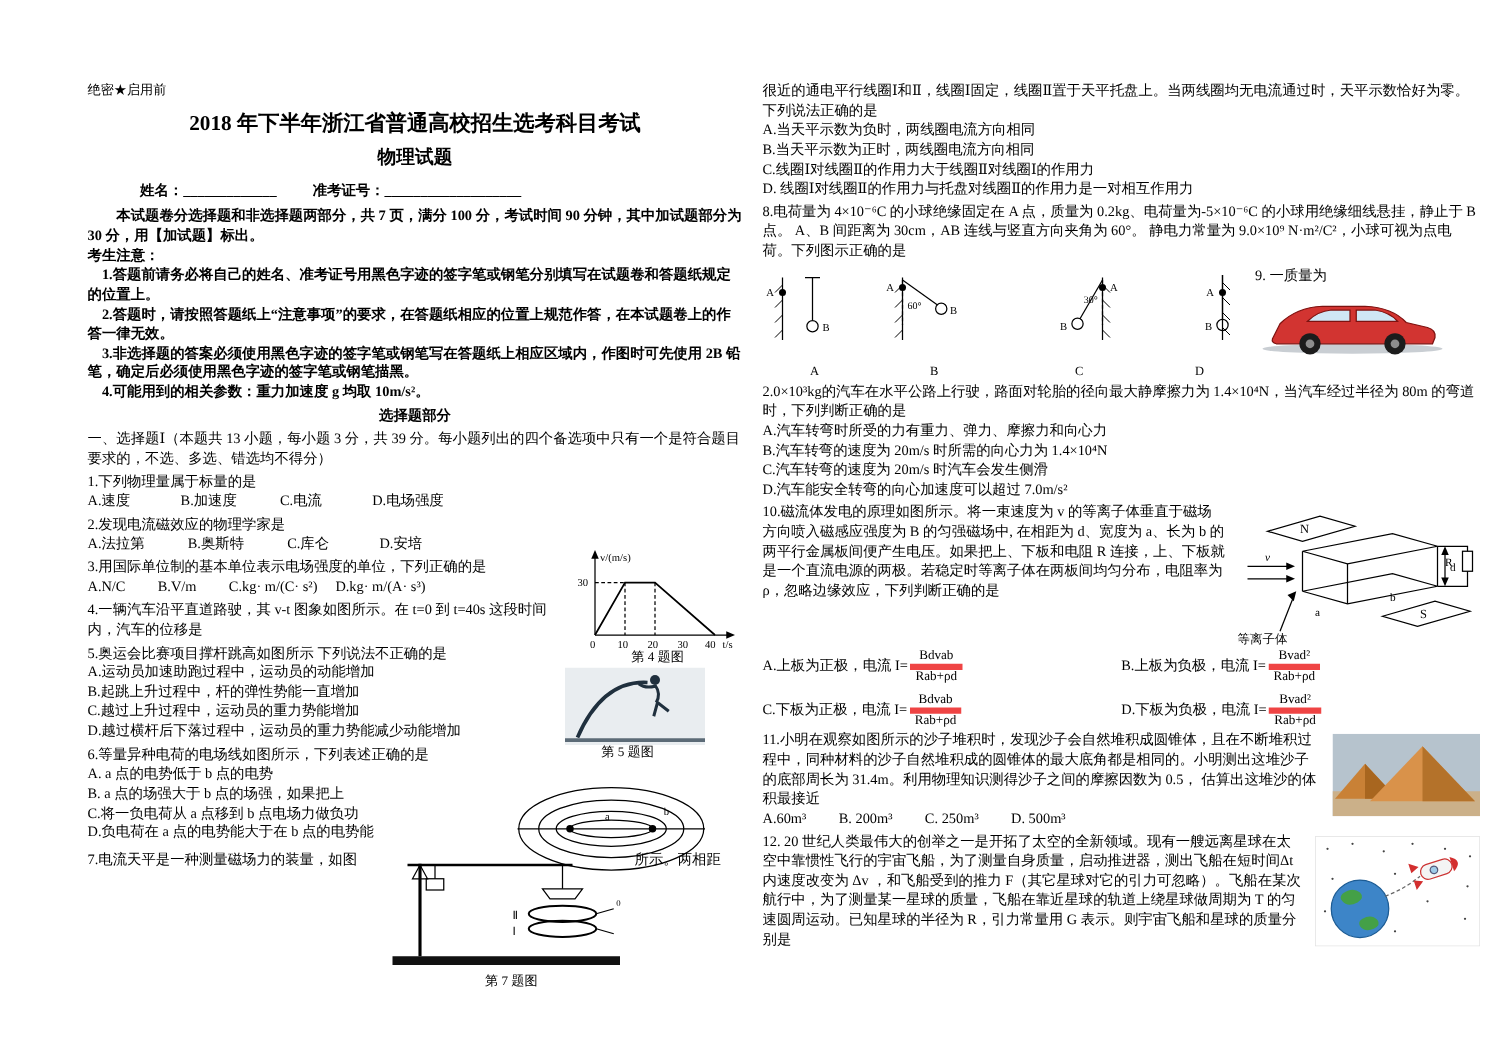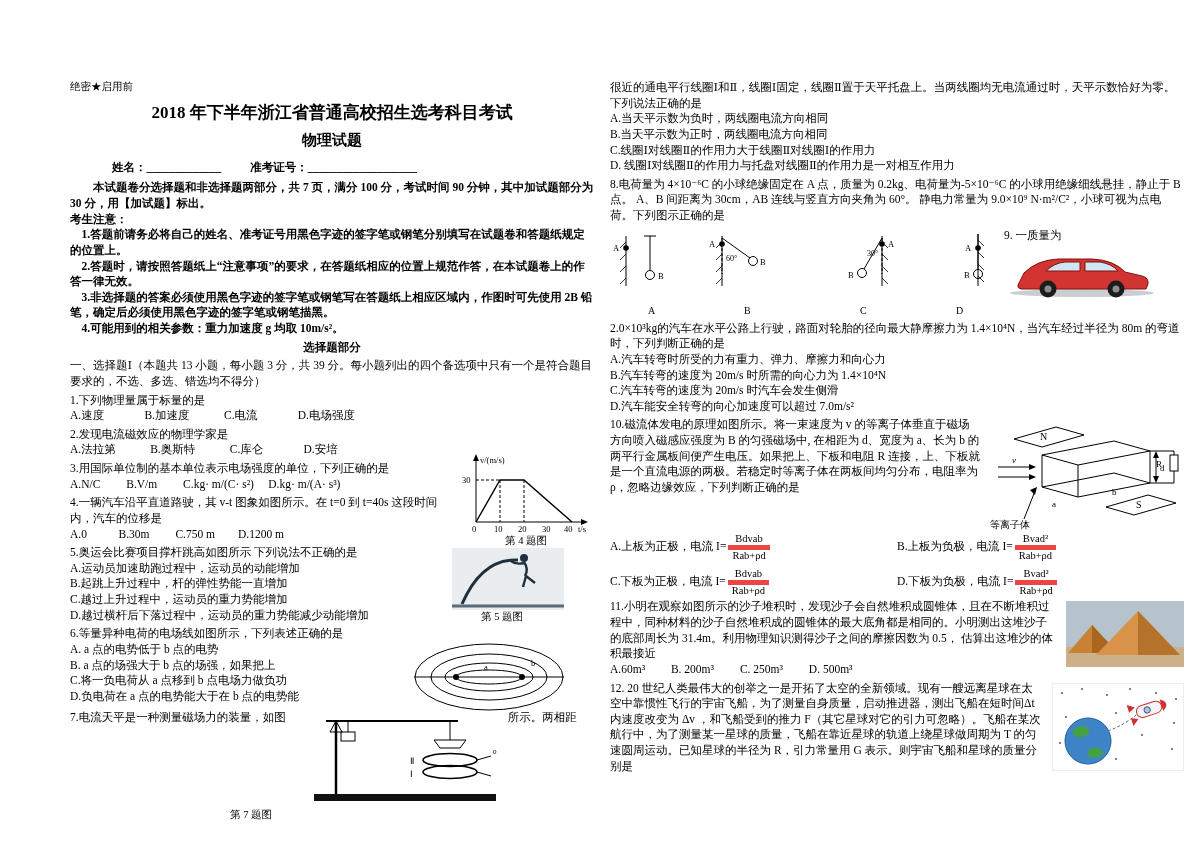--- a/index.html
+++ b/index.html
@@ -1,18 +1,18 @@
 <!DOCTYPE html>
 <html><head>
 <meta charset="utf-8">
 <style>
   *{margin:0;padding:0;box-sizing:border-box}
   body{width:1200px;height:849px;background:#fff;color:#000;
        font-family:"Liberation Serif","DejaVu Serif",serif;position:relative;overflow:hidden}
-  .col{position:absolute;top:80px;font-size:11.5px;line-height:1.36}
+  .col{position:absolute;top:66px;font-size:11.5px;line-height:1.36}
   .col-left{left:70px;width:524px}
   .col-right{left:610px;width:574px}
   .classified{font-size:10.5px}
   .title{font-size:17px;font-weight:bold;text-align:center;margin:7px 0 6px}
   .subtitle{font-size:15px;font-weight:bold;text-align:center;margin-bottom:9px}
   .name-row{font-weight:bold;padding-left:42px;margin-bottom:5px}
   .name-row .fld{margin-right:26px}
   .fm{font-weight:bold}
   .indent{text-indent:2em}
   .notice{text-indent:1em;font-weight:bold}
@@ -22,21 +22,21 @@
   .opts{white-space:pre-wrap}
   .pr140{padding-right:138px}
   .pr160{padding-right:158px}
   .pr190{padding-right:188px}
   .absfig{position:absolute;text-align:center;font-size:10px;line-height:1.2}
   .figQ4{top:372px;right:2px;width:132px}
   .figQ5{top:468px;right:42px;width:100px}
   .figQ6{top:560px;right:26px;width:158px}
   .figcap{display:block;font-size:10.5px;text-align:center;margin-top:1px}
   .q7row{display:flex;align-items:flex-start;gap:4px;margin-top:6px}
-  .cap7{margin-left:160px;width:200px;text-align:left;font-size:10.5px;margin-top:2px}
+  .cap7{margin-left:160px;width:200px;text-align:right;font-size:10.5px;margin-top:2px}
   .row89{display:flex;gap:8px;margin-top:4px}
   .q9side{width:178px;display:flex;flex-direction:column}
   .figR{float:right;margin:2px 0 2px 8px}
   .q10grid{display:grid;grid-template-columns:1fr 1fr;row-gap:6px;clear:both;margin-top:4px}
   .q10opt{white-space:nowrap}
   .frac{display:inline-block;vertical-align:middle;text-align:center;font-size:10.5px;line-height:1.12;margin-left:2px}
   .frac .nu{display:block;padding:0 4px;border-bottom:5px solid #ef4444}
   .frac .de{display:block;padding:0 4px}
   svg{display:block}
   svg text{font-family:"Liberation Serif",serif}
@@ -77,21 +77,20 @@
       <div class="opts">A.法拉第            B.奥斯特            C.库仑              D.安培</div>
     </div>
 
     <div class="q">
       <div>3.用国际单位制的基本单位表示电场强度的单位，下列正确的是</div>
       <div class="opts pr140">A.N/C         B.V/m         C.kg· m/(C· s²)     D.kg· m/(A· s³)</div>
     </div>
 
     <div class="q pr140">
       <div>4.一辆汽车沿平直道路驶，其 v-t 图象如图所示。在 t=0 到 t=40s 这段时间内，汽车的位移是</div>
-      <div class="opts">A.0           B.30m         C.750 m        D.1200 m</div>
     </div>
 
     <div class="q">
       <div>5.奥运会比赛项目撑杆跳高如图所示 下列说法不正确的是</div>
       <div class="pr160">A.运动员加速助跑过程中，运动员的动能增加</div>
       <div class="pr160">B.起跳上升过程中，杆的弹性势能一直增加</div>
       <div class="pr160">C.越过上升过程中，运动员的重力势能增加</div>
       <div class="pr160">D.越过横杆后下落过程中，运动员的重力势能减少动能增加</div>
     </div>
 

